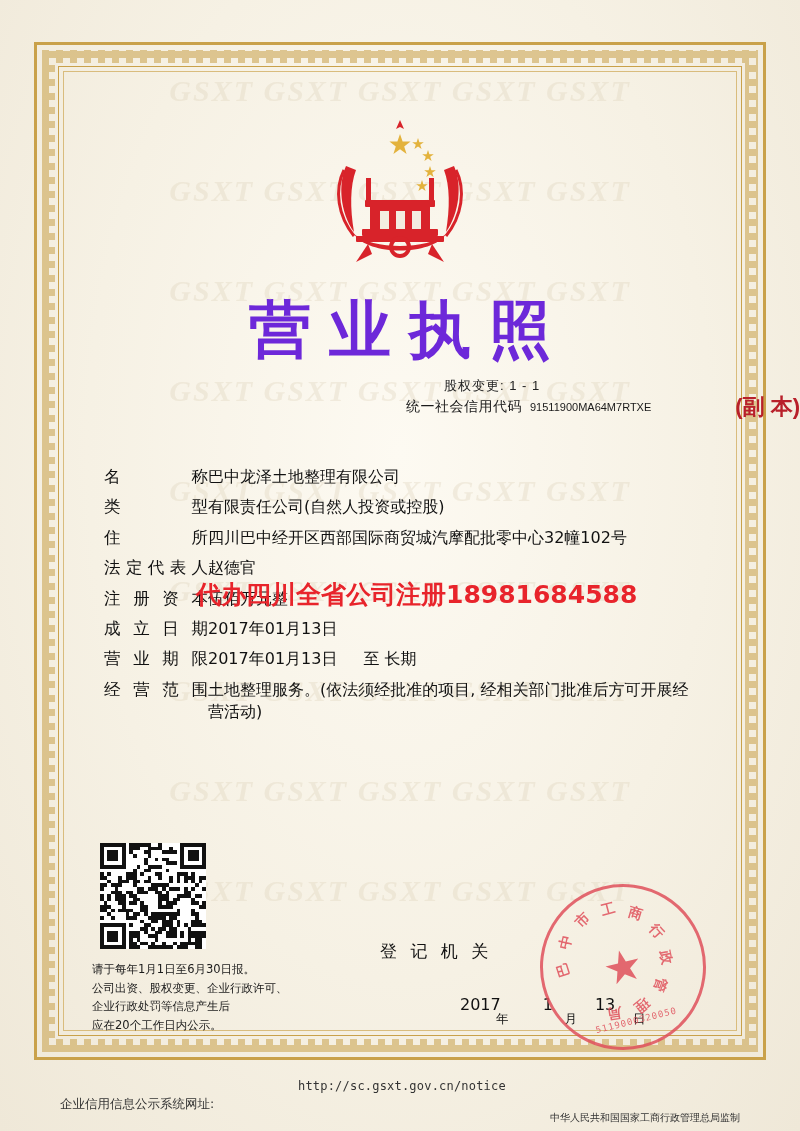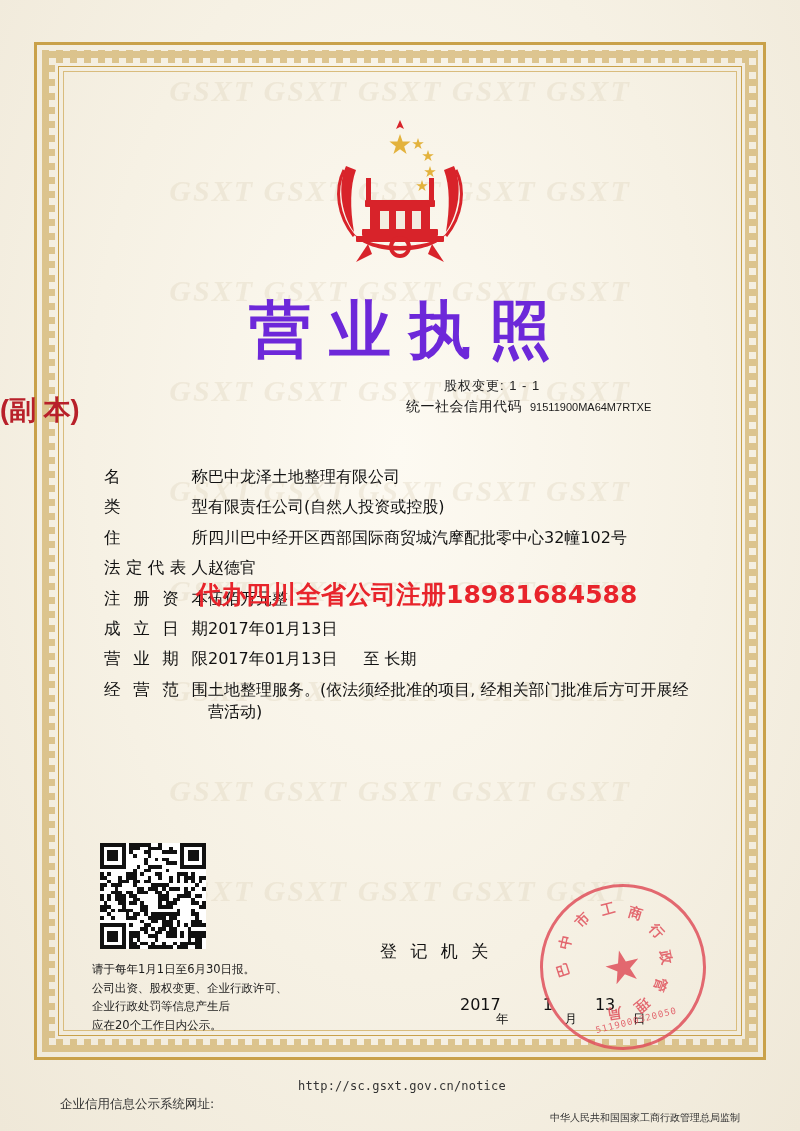--- a/index.html
+++ b/index.html
@@ -107,22 +107,22 @@
     font-size: 62px;
     font-weight: bold;
     letter-spacing: 18px;
     color: #6d28d9;
     text-indent: 18px;
   }
   .subtitle {
     position: absolute;
     left: 0; right: 0;
     top: 392px;
-    text-align: left;
-    font-size: 27px;
+    text-align: right;
+    font-size: 22px;
     font-weight: bold;
     color: #b8202a;
   }
   .copy-no {
     position: absolute;
     left: 444px;
     top: 377px;
     font-size: 13px;
     color: #222;
     letter-spacing: 1px;

